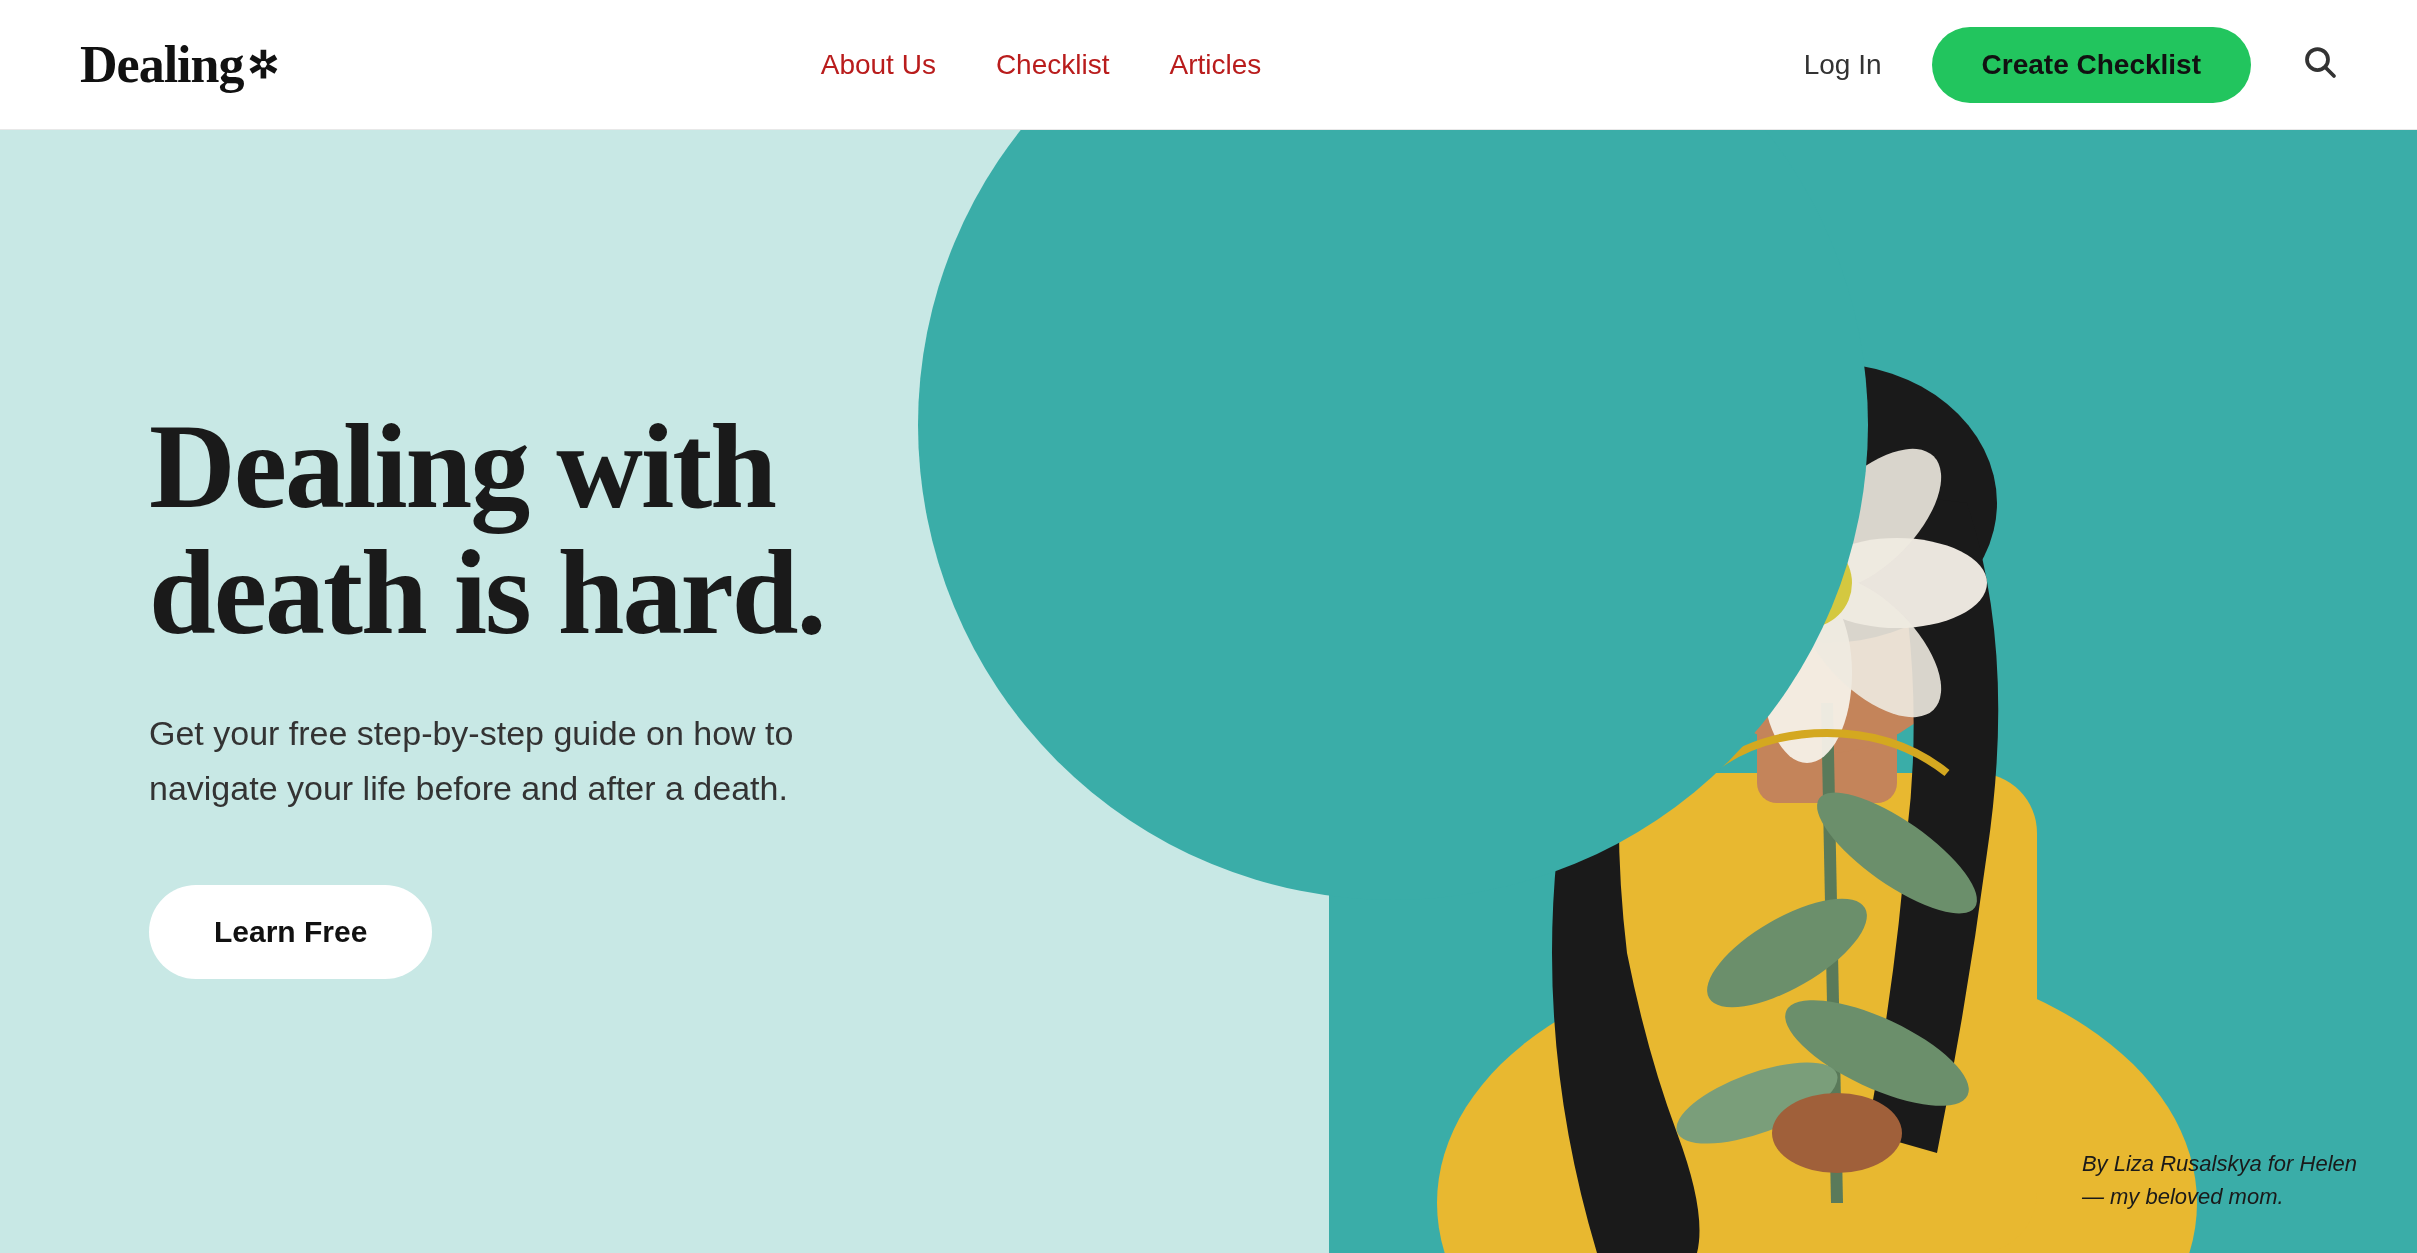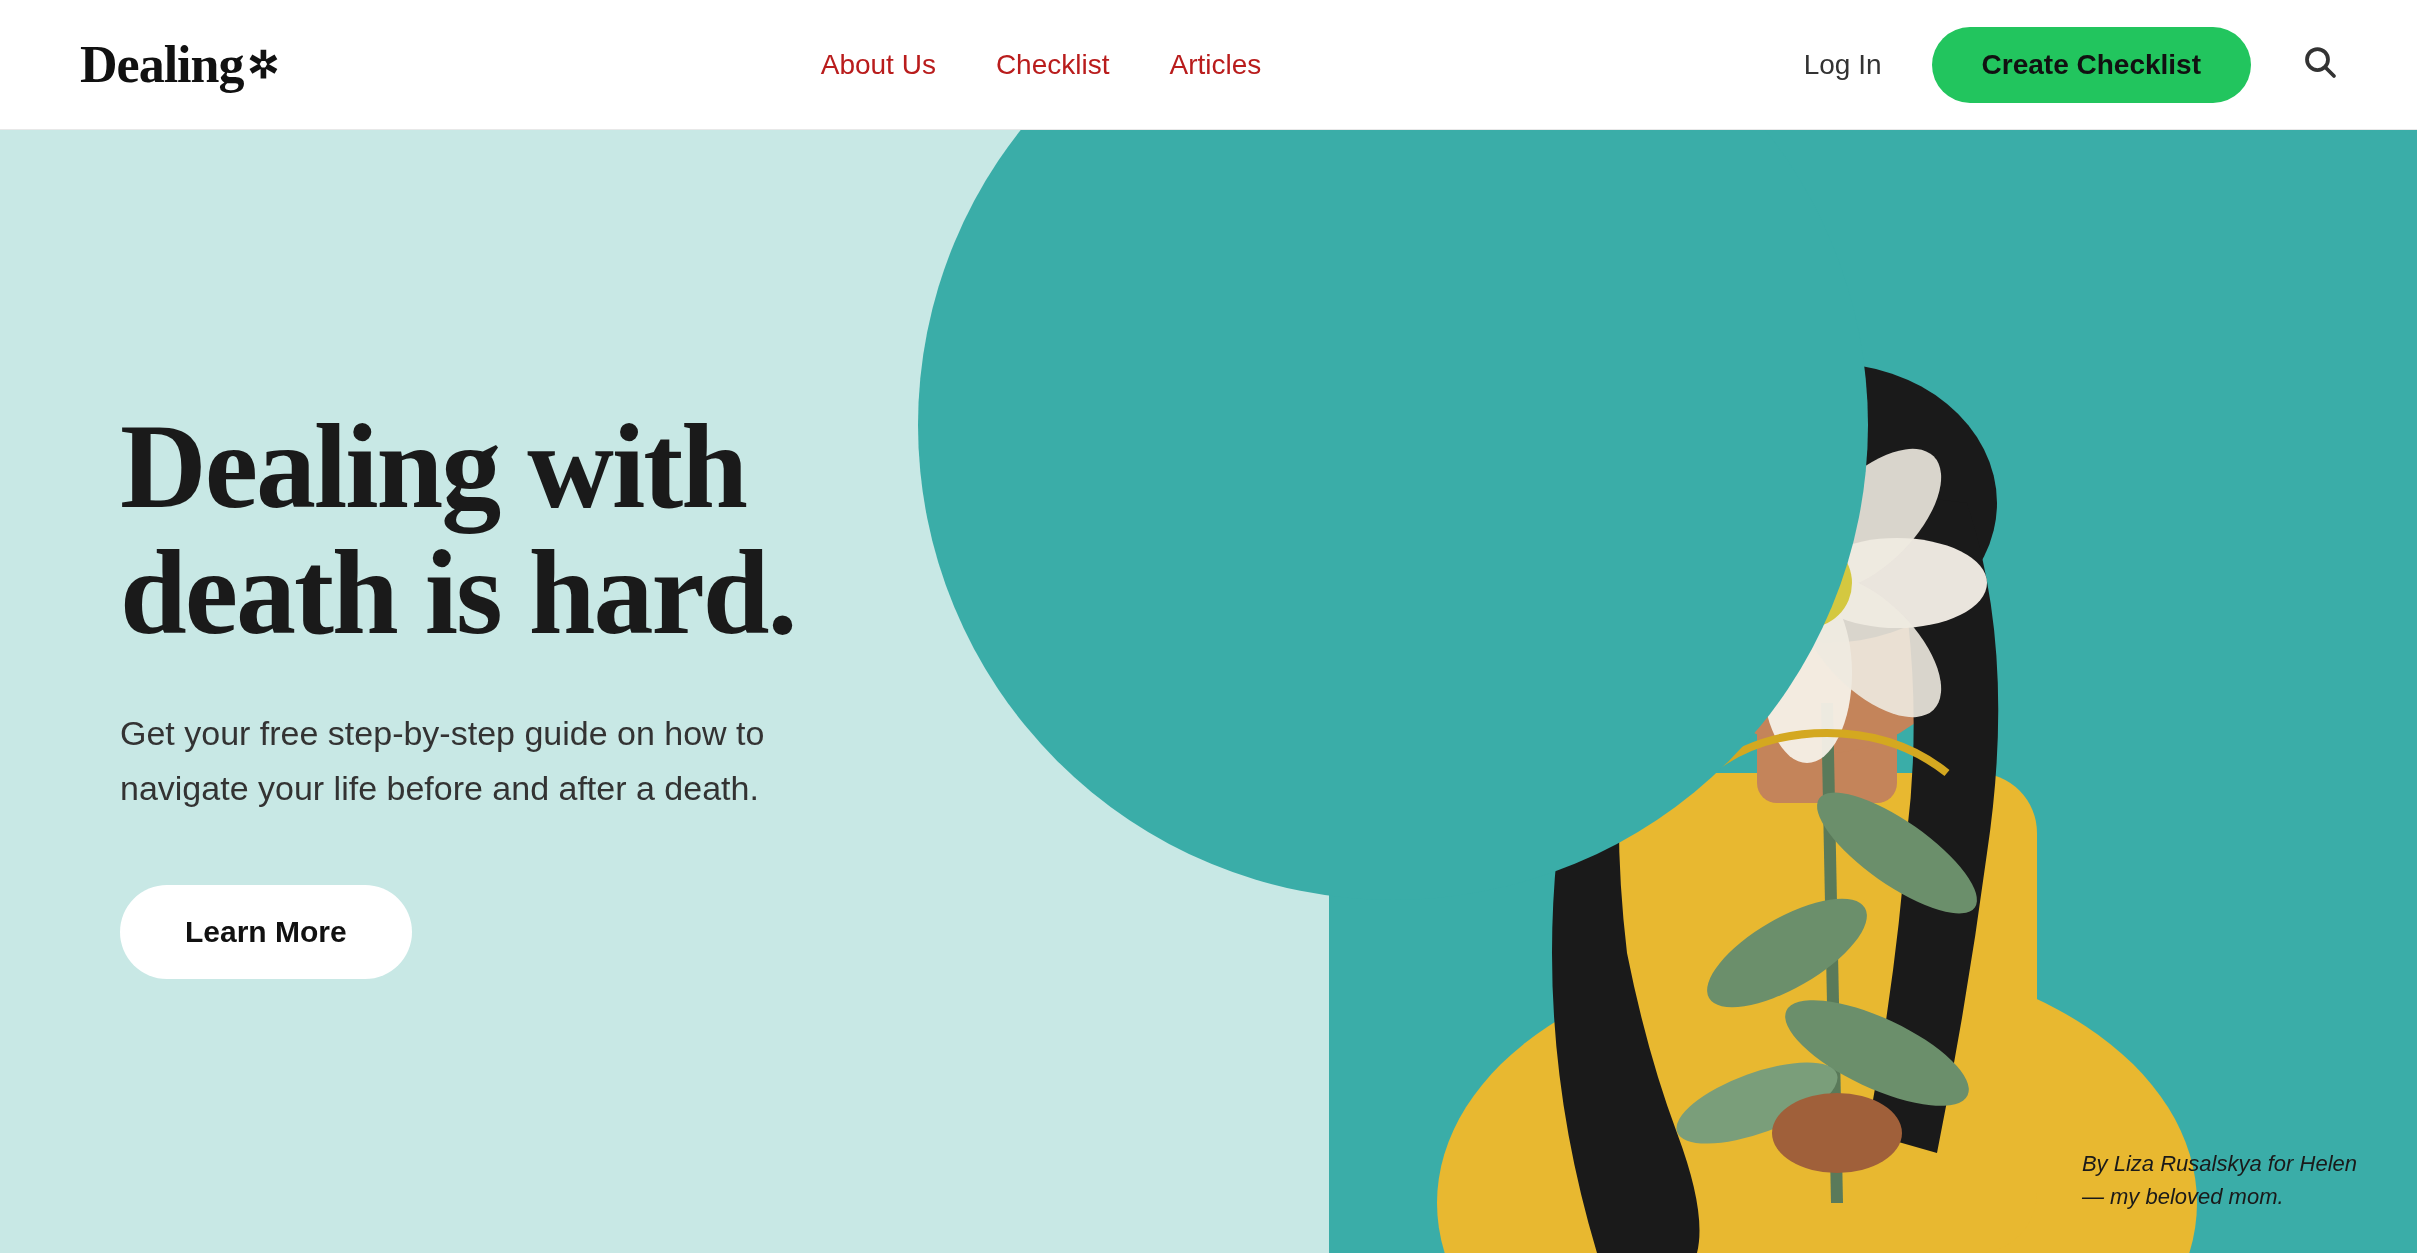--- a/index.html
+++ b/index.html
@@ -249,25 +249,25 @@
     </button>
   </div>
 </nav>
 
 <section class="hero">
 
   <div class="hero-left-bg"></div>
   <div class="hero-right-bg"></div>
   <div class="hero-overlap-circle"></div>
 
-  <div class="hero-content" style="position:relative; z-index:5;">
+  <div class="hero-content" style="position:relative; z-index:5;margin-left:29px;">
     <h1 class="hero-title">Dealing with death is hard.</h1>
     <p class="hero-subtitle">Get your free step-by-step guide on how to navigate your life before and after a death.</p>
     <div class="hero-buttons">
-      <button class="btn-secondary">Learn More</button>
+      <button class="btn-secondary">Learn Free</button>
     </div>
   </div>
 
   <div class="hero-illustration">
     <svg class="woman-svg" viewBox="0 0 1300 1100" xmlns="http://www.w3.org/2000/svg">
 
       <ellipse cx="700" cy="1050" rx="380" ry="250" fill="#E8B830"></ellipse>
 
       <rect x="480" y="620" width="440" height="480" rx="60" fill="#E8B830"></rect>
 

